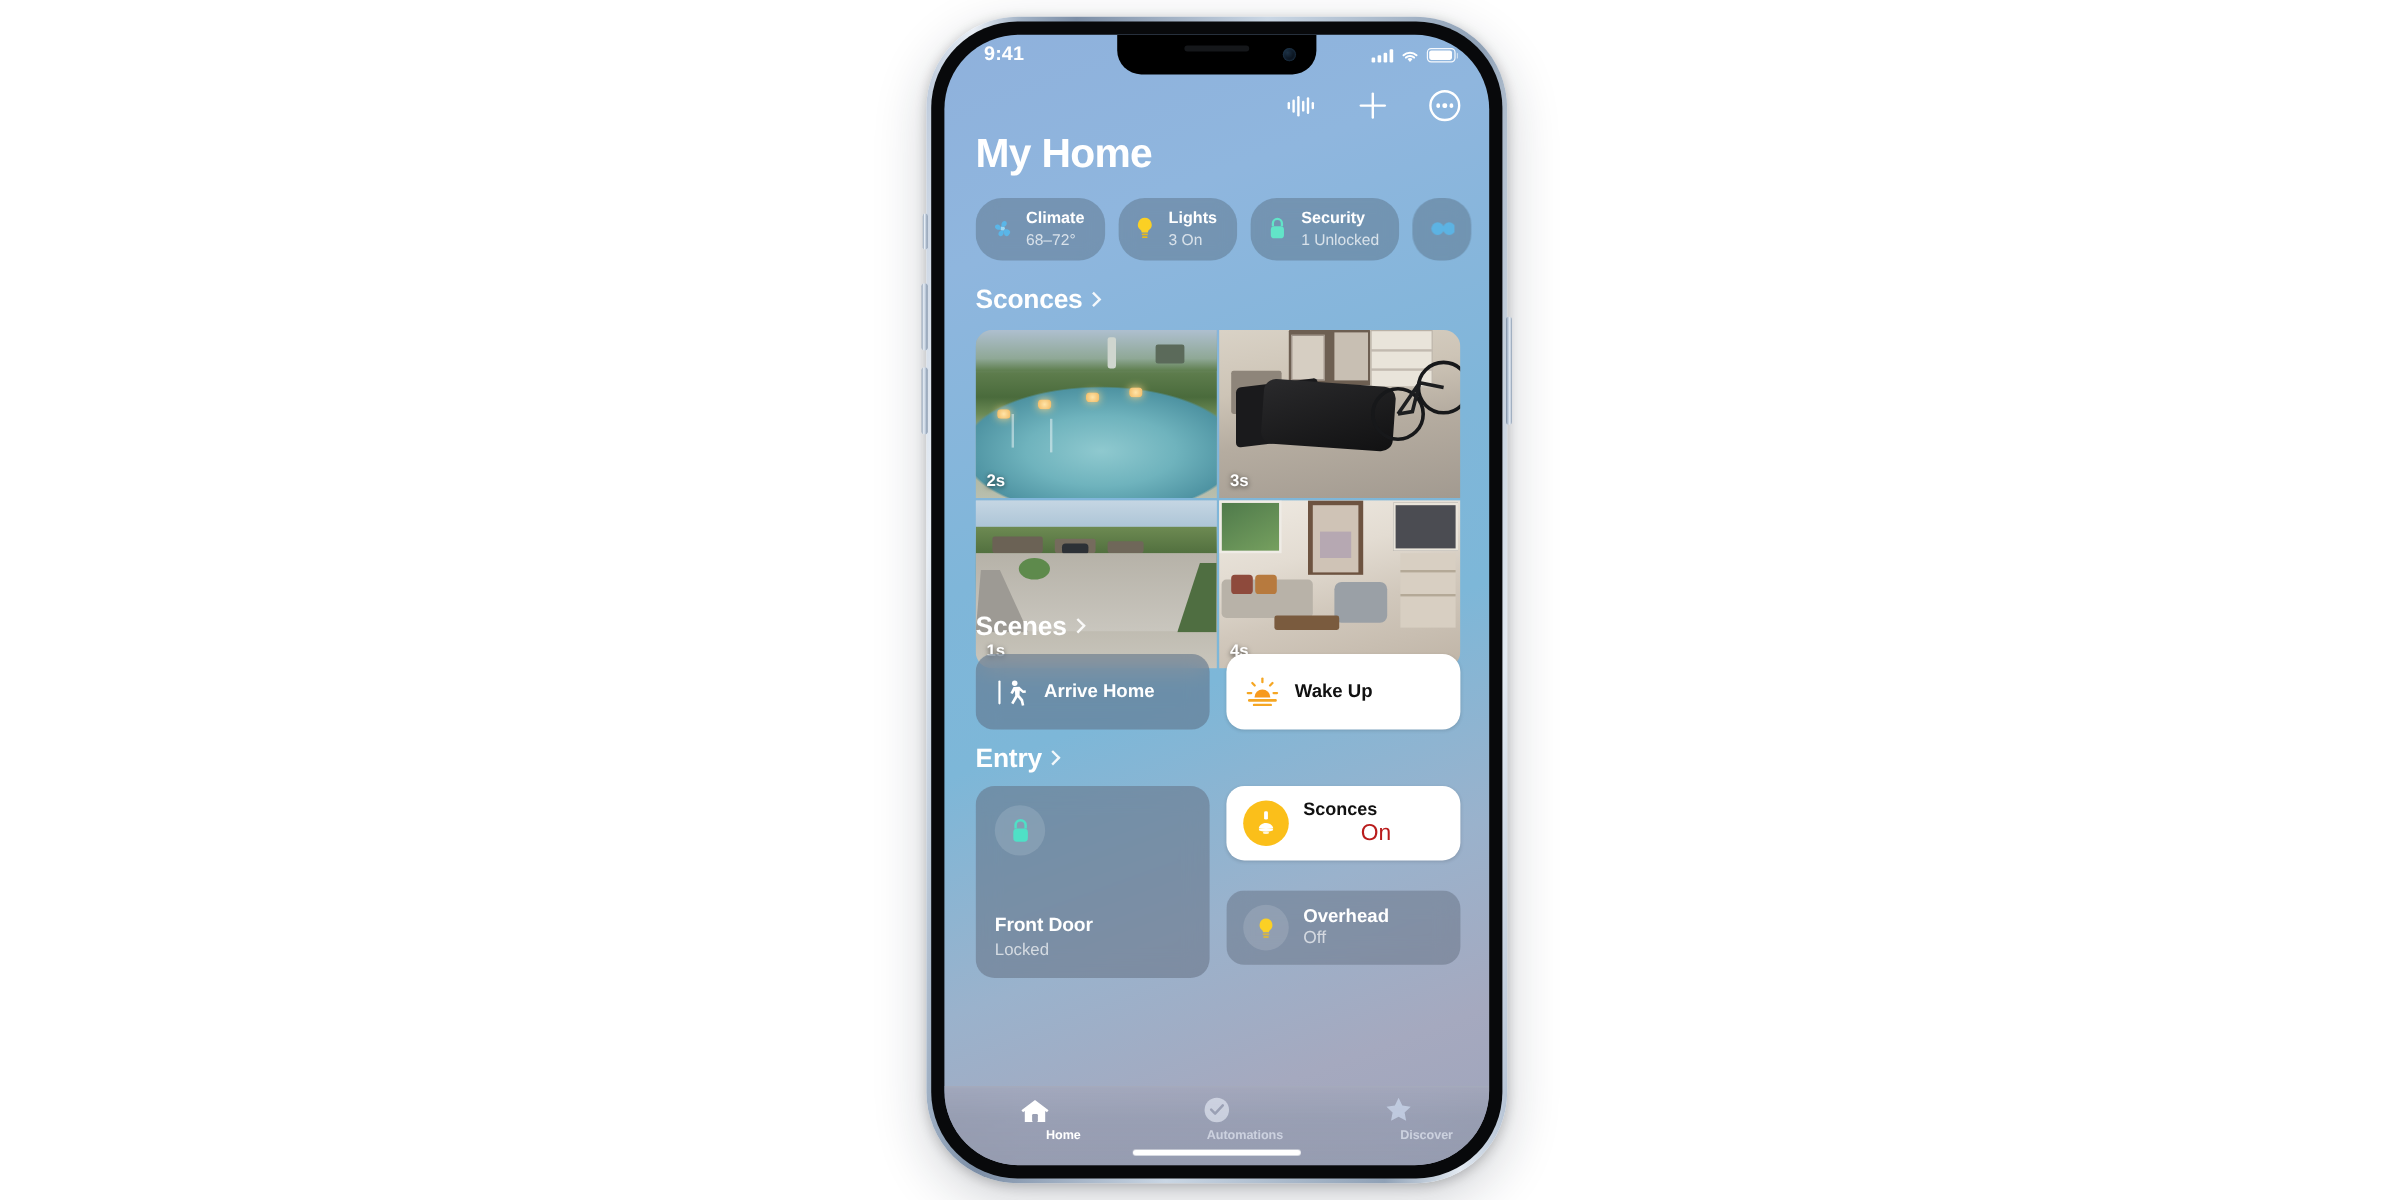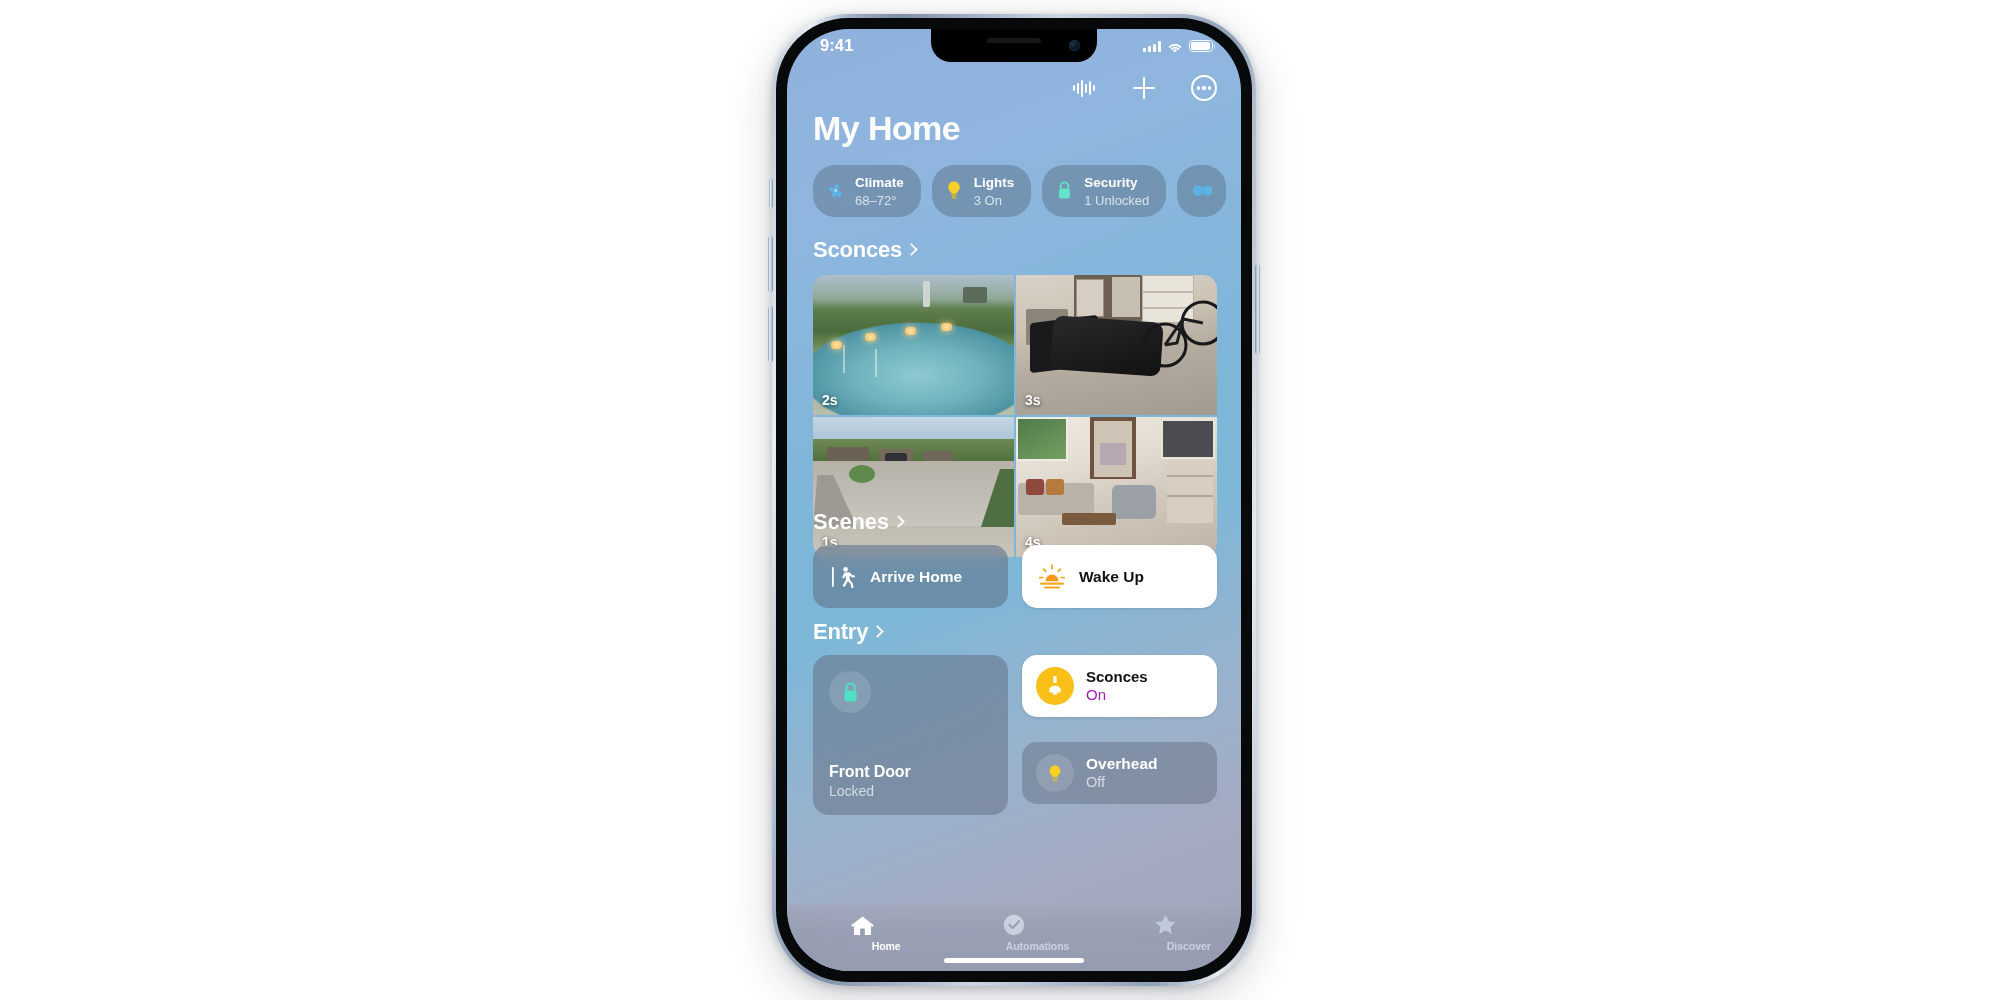--- a/index.html
+++ b/index.html
@@ -163,21 +163,21 @@
     height:62px; border-radius:15px; display:flex; align-items:center; gap:12px; padding:0 14px; cursor:pointer;
   }
   .light-card.on { background:#fff; box-shadow:0 1px 3px rgba(0,0,0,.12); }
   .light-card.off { background:rgba(96,106,124,.46); backdrop-filter:blur(10px); }
   .lc-ico { width:38px; height:38px; flex:0 0 38px; border-radius:50%;
             display:flex; align-items:center; justify-content:center; }
   .light-card.on .lc-ico { background:#fbbf1a; }
   .light-card.off .lc-ico { background:rgba(255,255,255,.13); }
   .lc-txt { line-height:1.18; }
   .light-card.on .lc-name { color:#111; font-size:15px; font-weight:700; }
-  .light-card.on .lc-state { color:#a21caf; font-size:15px; }
+  .light-card.on .lc-state { color:#b91c1c; font-size:19px;margin-left:48px; }
   .light-card.off .lc-name { color:#fff; font-size:15.5px; font-weight:600; }
   .light-card.off .lc-state { color:rgba(255,255,255,.66); font-size:14.5px; }
 
   
   .tabbar {
     position:absolute; left:0; right:0; bottom:0; height:66px; z-index:30;
     background:linear-gradient(180deg, rgba(163,167,186,.78) 0%, rgba(152,158,178,.92) 40%, rgba(150,156,176,.97) 100%);
     backdrop-filter:blur(22px) saturate(130%);
     display:flex; align-items:flex-start; padding-top:7px;
     border-top:.5px solid rgba(255,255,255,.14);

